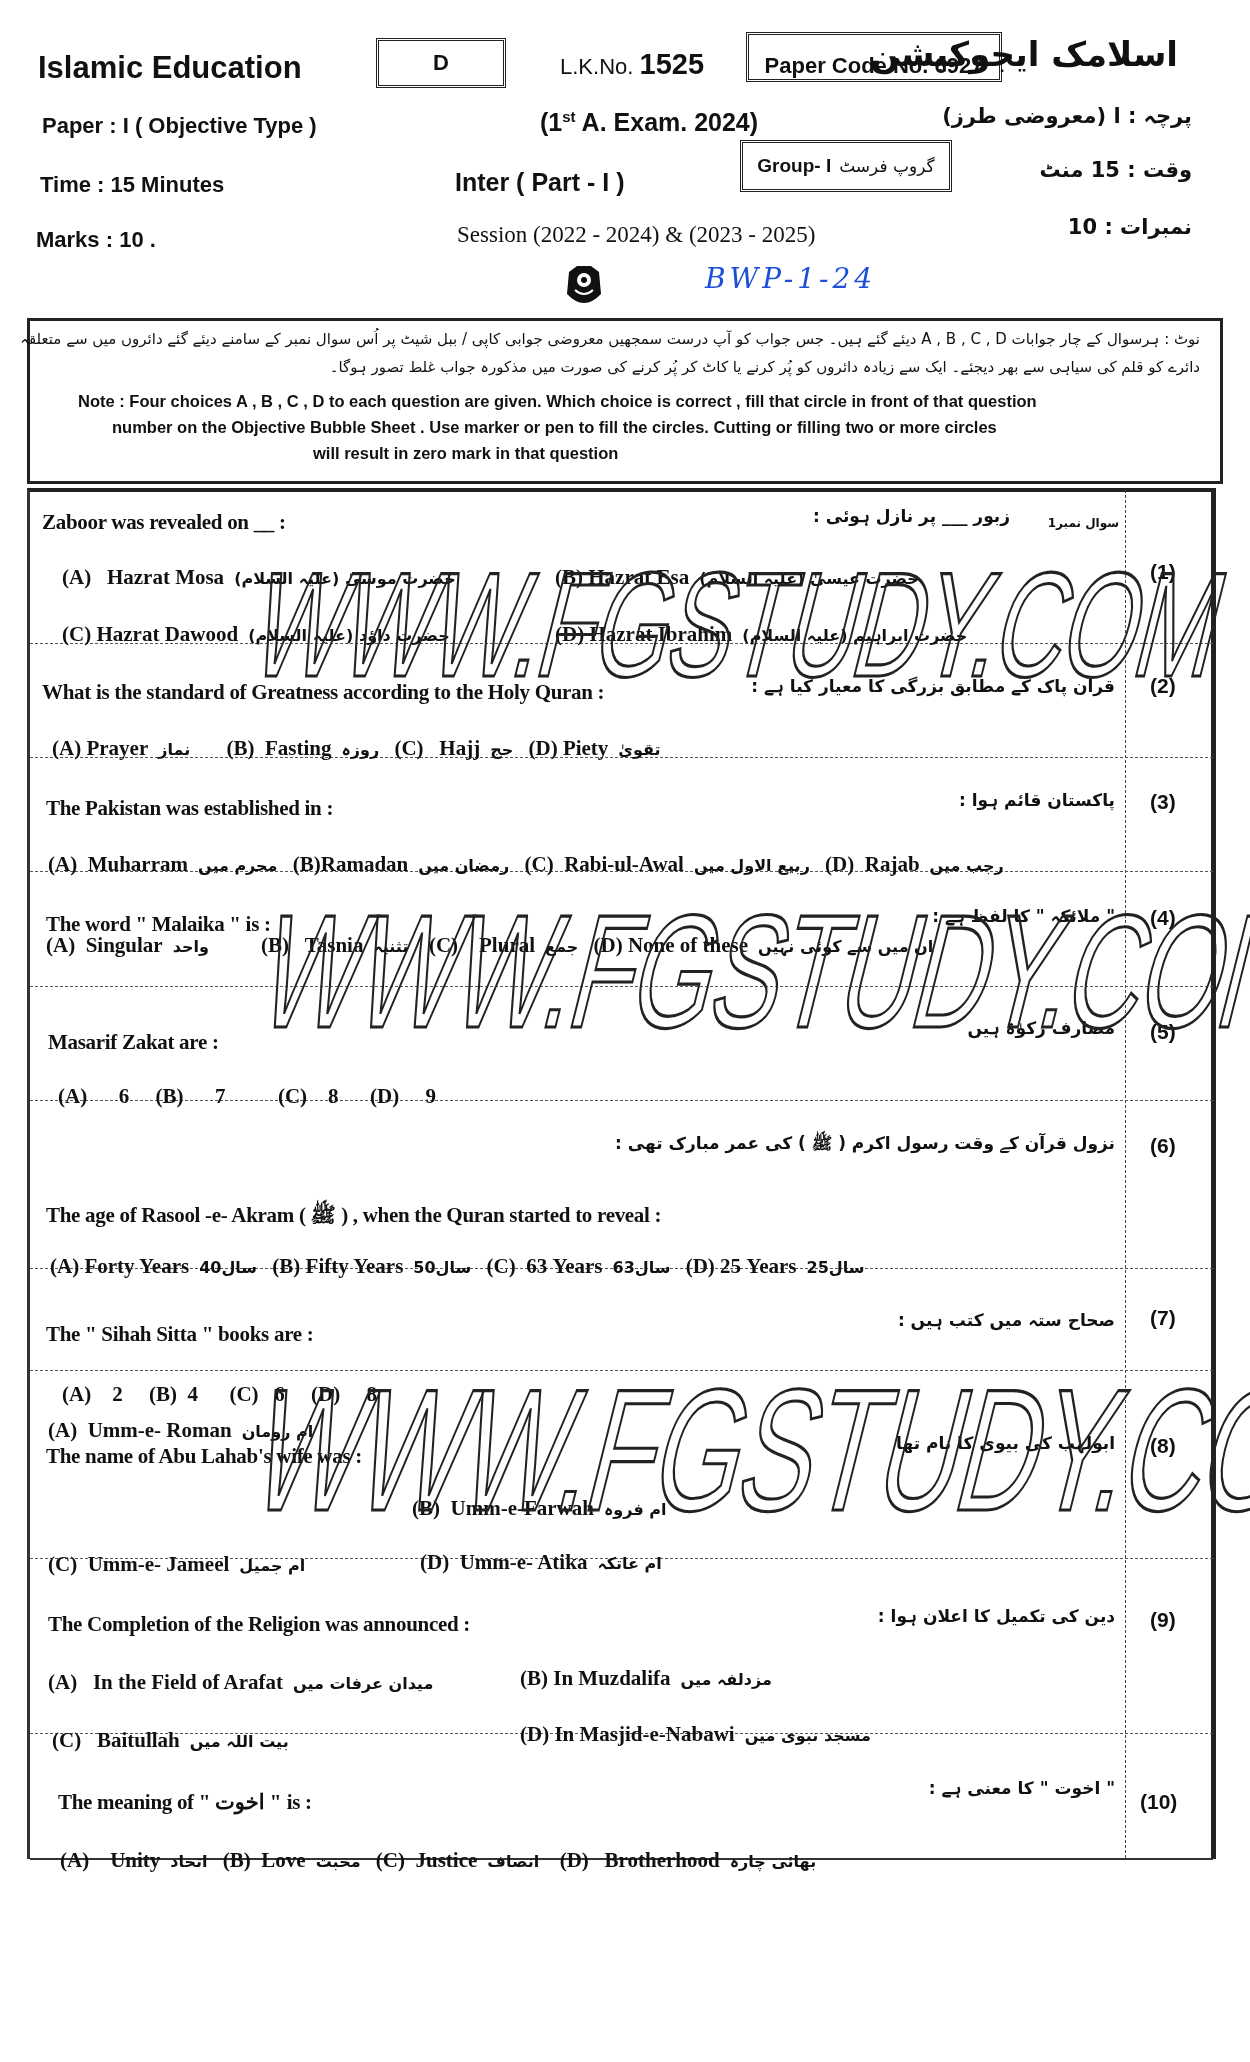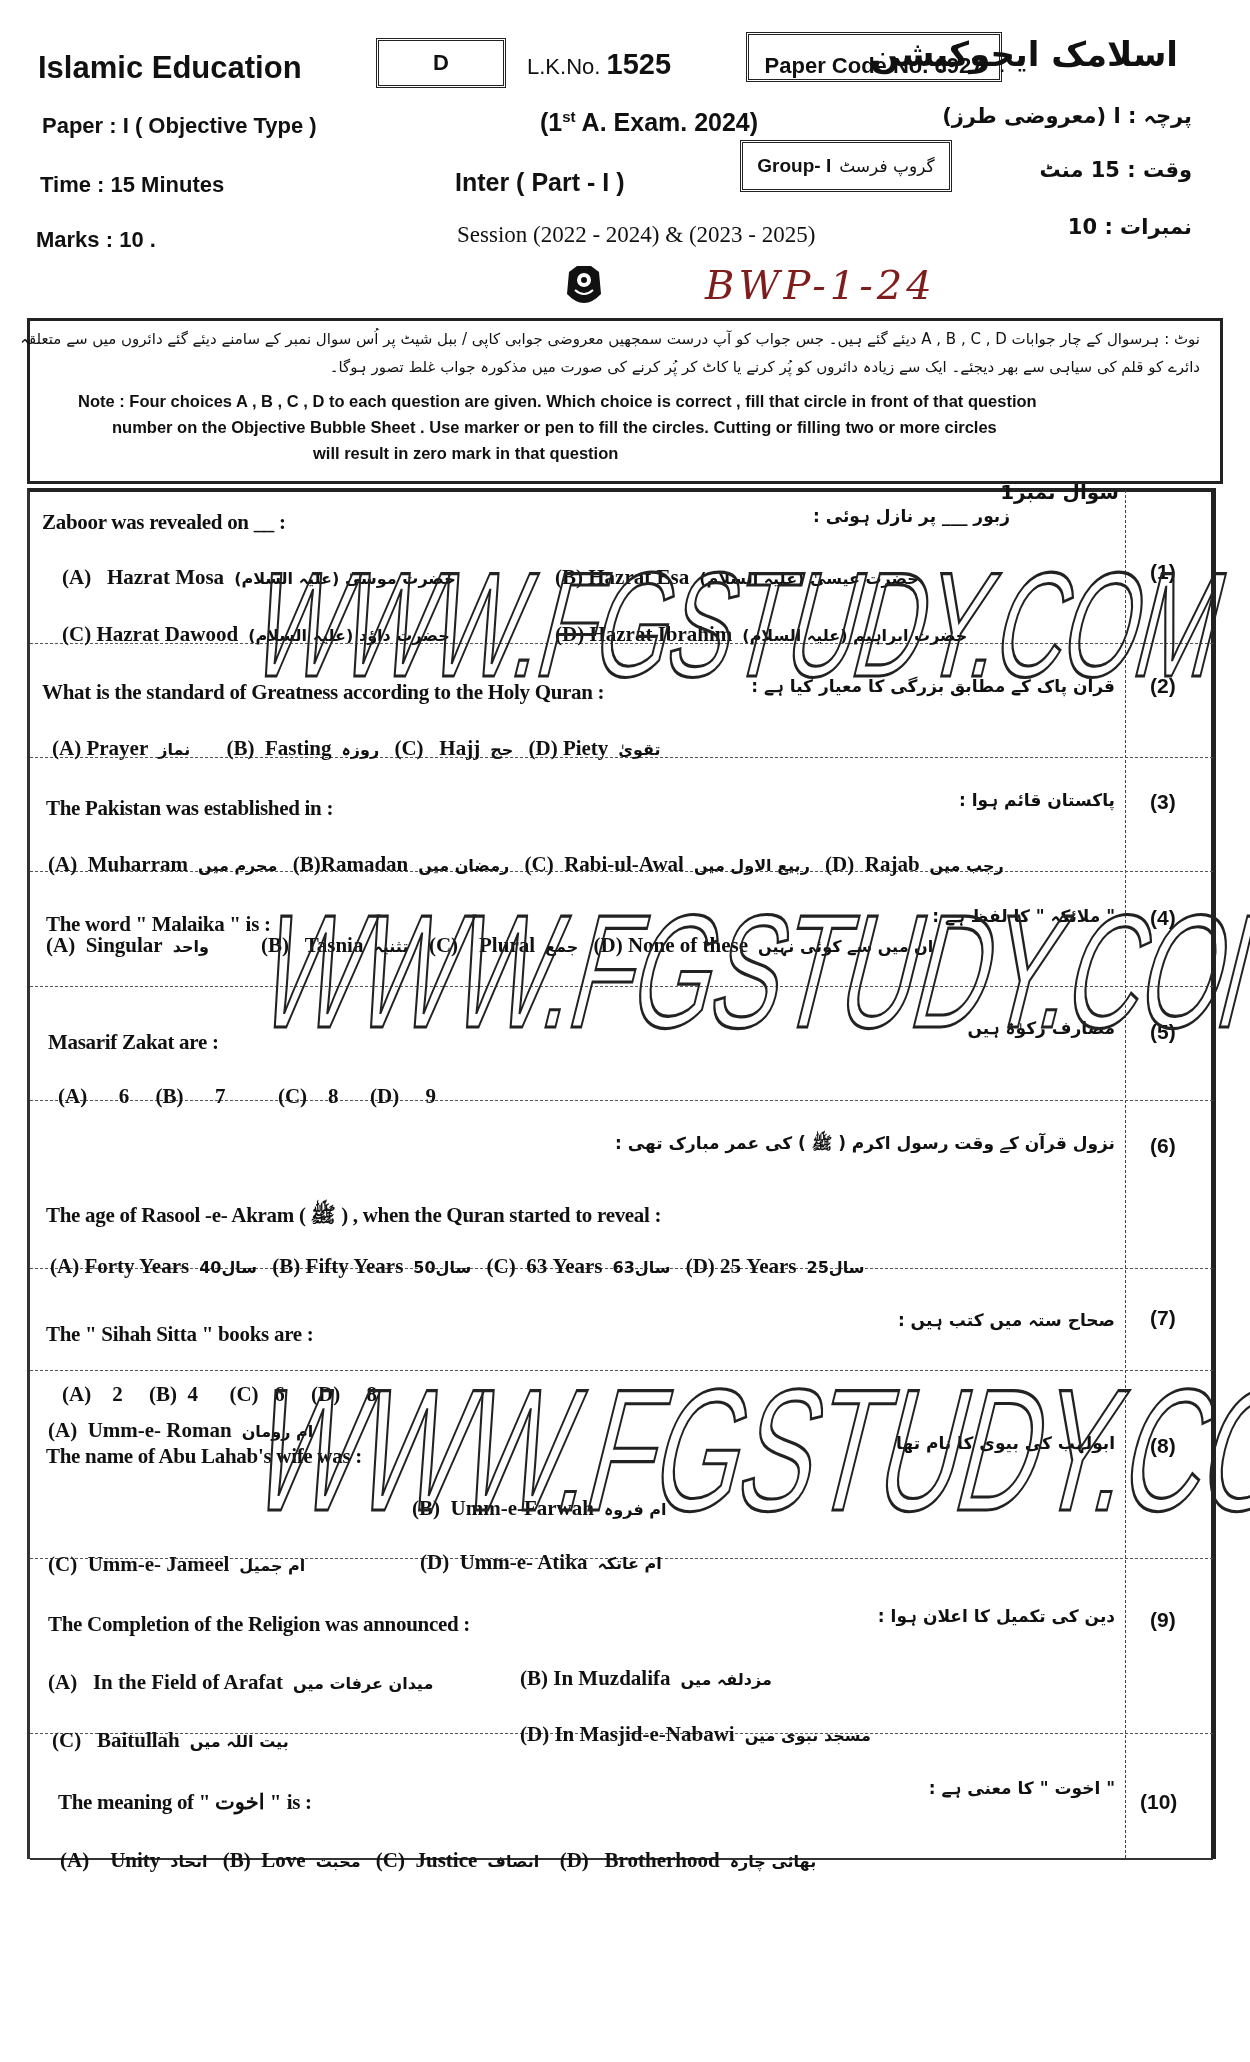--- a/index.html
+++ b/index.html
@@ -9,41 +9,41 @@
   .abs { position: absolute; white-space: nowrap; }
   .hb { font-family: "Liberation Sans", sans-serif; font-weight: bold; }
   .ser { font-family: "Liberation Serif", serif; }
   .urdu { font-family: "DejaVu Sans", sans-serif; direction: rtl; font-weight: bold; }
 
   .box { position: absolute; border: 3px double #222; }
 
   
   #title { left: 38px; top: 50px; font-size: 31px; }
   #set-box { left: 376px; top: 38px; width: 130px; height: 50px; display:flex; align-items:center; justify-content:center; font-size: 22px; }
-  #lk { left: 527px; top: 48px; font-size: 22px; }
+  #lk { left: 560px; top: 48px; font-size: 22px; }
   #lk b { font-size: 29px; }
   #code-box { left: 746px; top: 32px; width: 256px; height: 50px; display:flex; align-items:flex-end; justify-content:center; font-size: 22px; }
   #urdu-title { right: 72px; top: 34px; font-size: 34px; }
 
   #paper { left: 42px; top: 113px; font-size: 22px; }
   #exam { left: 540px; top: 108px; font-size: 25px; }
   #exam sup { font-size: 15px; }
   #urdu-paper { right: 58px; top: 104px; font-size: 21px; }
 
   #time { left: 40px; top: 172px; font-size: 22px; }
   #inter { left: 455px; top: 168px; font-size: 25px; }
   #group-box { left: 740px; top: 140px; width: 212px; height: 52px; display:flex; align-items:center; justify-content:center; gap:8px; font-size: 19px; }
   #urdu-time { right: 58px; top: 158px; font-size: 21px; }
 
   #marks { left: 36px; top: 227px; font-size: 22px; }
   #session { left: 457px; top: 222px; font-size: 23px; }
   #urdu-marks { right: 58px; top: 215px; font-size: 21px; }
 
   #emblem { left: 565px; top: 264px; width: 38px; height: 46px; }
-  #handwriting { left: 705px; top: 262px; font-family: "DejaVu Serif", serif; font-style: italic; font-size: 40px; color: #7f1d1d; letter-spacing: 4px; }
+  #handwriting { left: 705px; top: 262px; font-family: "DejaVu Serif", serif; font-style: italic; font-size: 28px; color: #1d4ed8; letter-spacing: 4px; }
 
   
   #note-box { left: 27px; top: 318px; width: 1196px; height: 166px; border-top: 3px solid #222; border-bottom: 3px solid #222; border-left: 3px solid #222; border-right: 3px solid #222; }
   #note-urdu-1 { right: 50px; top: 330px; font-size: 15px; font-weight: normal; }
   #note-urdu-2 { right: 50px; top: 358px; font-size: 15px; font-weight: normal; }
   .note-en { font-size: 16.5px; font-weight: bold; left: 0; width: 1250px; text-align: center; }
   #note-en-1 { top: 392px; padding-left: 20px; text-align:center; left: 58px; width:auto; }
   #note-en-2 { top: 418px; left: 112px; width:auto;text-align:right; }
   #note-en-3 { top: 444px; left: 313px; width:auto;text-align:center; }
 
@@ -121,21 +121,21 @@
 <div class="row-sep" style="top:757px"></div>
 <div class="row-sep" style="top:871px"></div>
 <div class="row-sep" style="top:986px"></div>
 <div class="row-sep" style="top:1100px"></div>
 <div class="row-sep" style="top:1268px"></div>
 <div class="row-sep" style="top:1370px"></div>
 <div class="row-sep" style="top:1558px"></div>
 <div class="row-sep" style="top:1733px"></div>
 <div class="row-sep" style="top:1858px;border-top:2px solid #333"></div>
 
-<div class="abs urdu" style="right:131px;top:480px;font-size:20px">سوال نمبر1</div>
+<div class="abs urdu" style="right:131px;top:516px;font-size:12px">سوال نمبر1</div>
 <div class="abs qen" style="left:42px;top:510px">Zaboor was revealed on  __ :</div>
 <div class="abs urdu qur" style="right:240px;top:506px">زبور ___ پر نازل ہوئی :</div>
 <div class="abs qnum" style="top:560px">(1)</div>
 <div class="abs opt" style="left:62px;top:565px"><span>(A)</span>&nbsp;&nbsp;&nbsp;<span>Hazrat Mosa</span><span class="u">حضرت موسیٰ (علیہ السلام)</span></div>
 <div class="abs opt" style="left:555px;top:565px"><span>(B)</span>&nbsp;<span>Hazrat Esa</span><span class="u">حضرت عیسیٰ (علیہ السلام)</span></div>
 <div class="abs opt" style="left:62px;top:622px"><span>(C)</span>&nbsp;<span>Hazrat Dawood</span><span class="u">حضرت داؤد (علیہ السلام)</span></div>
 <div class="abs opt" style="left:555px;top:622px"><span>(D)</span>&nbsp;<span>Hazrat Ibrahim</span><span class="u">حضرت ابراہیم (علیہ السلام)</span></div>
 
 <div class="abs qen" style="left:42px;top:680px">What is the standard of Greatness according to the Holy Quran :</div>
 <div class="abs urdu qur" style="right:135px;top:676px">قرآن پاک کے مطابق بزرگی کا معیار کیا ہے :</div>

